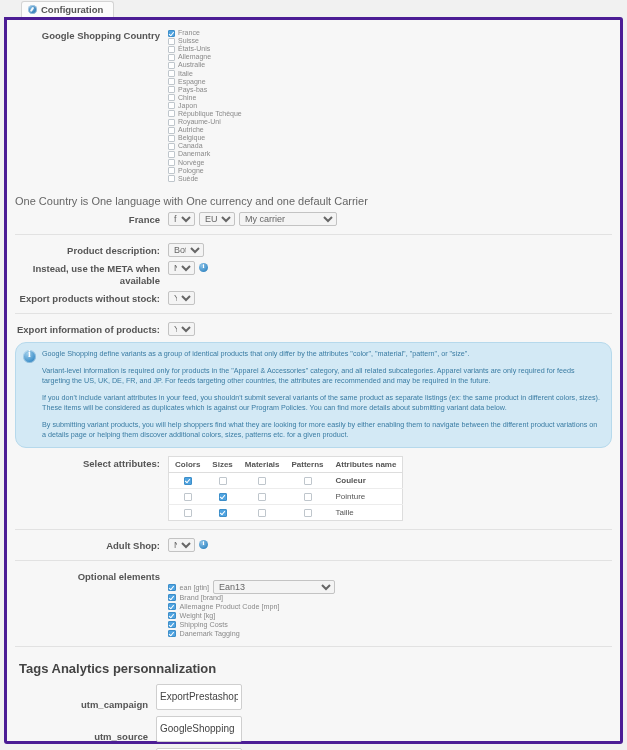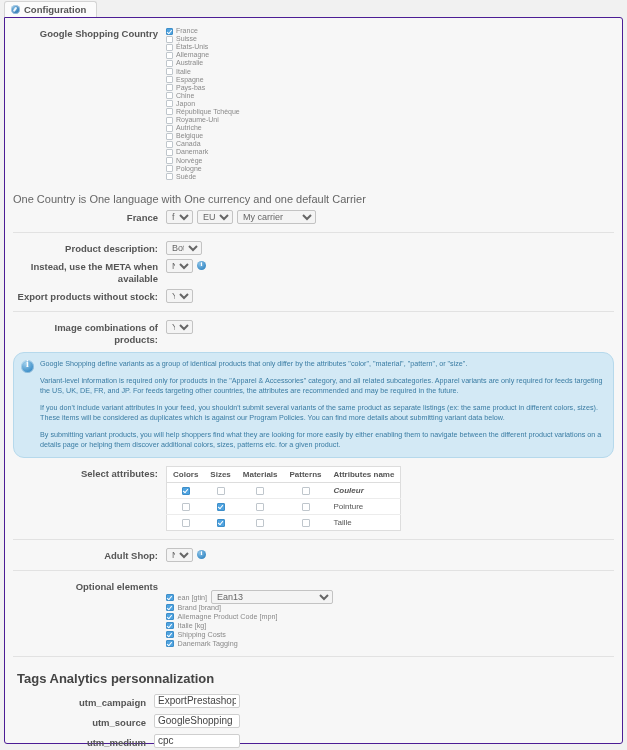--- a/index.html
+++ b/index.html
@@ -17,21 +17,21 @@
   }
 
   
   .tabbar {
     height: 17px;
     position: relative;
     background: #f1f1f1;
   }
   .tab {
     position: absolute;
-    left: 4px;
+    left: 21px;
     top: 1px;
     height: 15px;
     padding: 0 10px 0 6px;
     background: #fbfbfb;
     border: 1px solid #d4d4d4;
     border-bottom: none;
     border-radius: 3px 3px 0 0;
     display: flex;
     align-items: center;
     gap: 4px;
@@ -56,21 +56,21 @@
     background: #fff;
     border-radius: 1px;
     transform: rotate(35deg);
     opacity: .92;
   }
 
   
   .panel {
     margin: 0 4px;
     background: #f7f7f7;
-    border: 1px solid #4c1d95;
+    border: 3px solid #4c1d95;
     border-radius: 0 3px 3px 3px;
     height: 727px;
     box-sizing: border-box;
     padding: 8px 6px 6px 6px;
   }
 
   .row {
     display: flex;
     align-items: flex-start;
     margin-bottom: 4px;
@@ -155,28 +155,28 @@
     border: 1px solid #c3c3c3;
     background: #f4f4f4;
     color: #666;
     border-radius: 2px;
     box-sizing: border-box;
   }
   select.wide { width: 95px; }
   select.xwide { width: 122px; }
   select.tiny { width: 27px; }
   select.small { width: 36px; }
-  select.carrier { width: 79px; }
+  select.carrier { width: 98px; }
 
   input.txt {
     font-family: "Liberation Sans", sans-serif;
     font-size: 10px;
     height: 14px;
     width: 86px;
-    padding: 0 3px;
+    padding: 12px 3px;
     border: 1px solid #cfcfcf;
     background: #fff;
     color: #444;
     border-radius: 2px;
     box-sizing: border-box;
   }
 
   .info-i {
     width: 9px;
     height: 9px;
@@ -249,21 +249,21 @@
   table.attrs th.nm { text-align: right; }
   table.attrs td {
     padding: 3px 6px;
     border-bottom: 1px solid #ececec;
     text-align: center;
     color: #555;
     font-size: 8px;
   }
   table.attrs tr:last-child td { border-bottom: none; }
   table.attrs td.nm { text-align: left; white-space: nowrap; }
-  table.attrs td.nm.ital { font-style: italic; font-weight: bold; margin-left: 40px; }
+  table.attrs td.nm.ital { font-weight: bold; margin-left: 40px; }
   .cbox.tbl { width: 8px; height: 8px; display: inline-block; vertical-align: middle; }
   .cbox.tbl.on::after { left: 1.8px; top: 0.6px; width: 2.2px; height: 4px; }
 
   
   .opt-list { display: flex; flex-direction: column; gap: 1px; padding-top: 14px; }
   .opt-item {
     display: flex; align-items: center; gap: 4px;
     font-size: 7.2px; color: #8a8a8a; height: 9px;
     white-space: nowrap;
   }
@@ -416,21 +416,21 @@
   <div class="row">
     <div class="lbl">Export products without stock:</div>
     <div class="ctl">
       <select class="sel tiny"><option>Yes</option></select>
     </div>
   </div>
 
   <div class="sep"></div>
 
   <div class="row">
-    <div class="lbl">Image combinations of products:</div>
+    <div class="lbl">Export information of products:</div>
     <div class="ctl">
       <select class="sel tiny"><option>Yes</option></select>
     </div>
   </div>
 
   <div class="alert">
     <span class="big-i"></span>
     <p>Google Shopping define variants as a group of identical products that only differ by the attributes "color", "material", "pattern", or "size".</p>
     <p>Variant-level information is required only for products in the "Apparel &amp; Accessories" category, and all related subcategories. Apparel variants are only required for feeds targeting the US, UK, DE, FR, and JP. For feeds targeting other countries, the attributes are recommended and may be required in the future.</p>
     <p>If you don't include variant attributes in your feed, you shouldn't submit several variants of the same product as separate listings (ex: the same product in different colors, sizes). These items will be considered as duplicates which is against our Program Policies. You can find more details about submitting variant data below.</p>
@@ -502,21 +502,21 @@
             <div class="opt-item">
               <span class="cbox on"></span>
               <span>Brand [brand]</span>
             </div>
             <div class="opt-item">
               <span class="cbox on"></span>
               <span>Allemagne Product Code [mpn]</span>
             </div>
             <div class="opt-item">
               <span class="cbox on"></span>
-              <span>Italie [kg]</span>
+              <span>Weight [kg]</span>
             </div>
             <div class="opt-item">
               <span class="cbox on"></span>
               <span>Shipping Costs</span>
             </div>
             <div class="opt-item">
               <span class="cbox on"></span>
               <span>Danemark Tagging</span>
             </div>
           </div>

